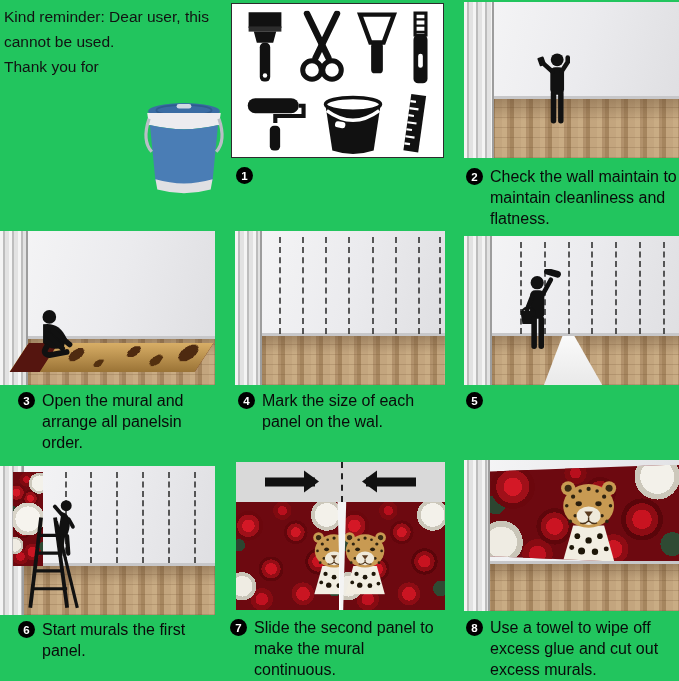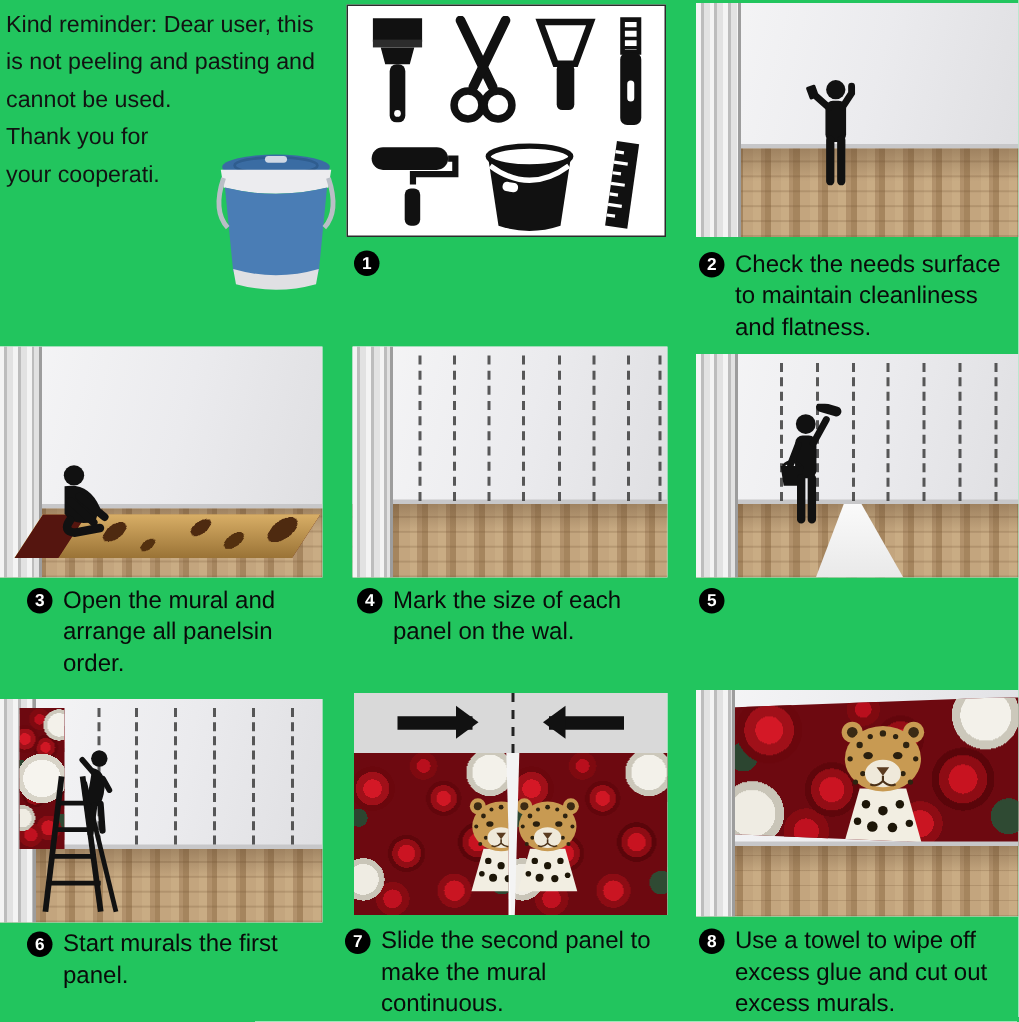--- a/index.html
+++ b/index.html
@@ -212,24 +212,22 @@
     <path d="M54 56 h12 l-6 8 z" fill="#5a3b20"></path>
     <path d="M60 64 v5 M60 69 q-6 6 -12 3 M60 69 q6 6 12 3" stroke="#4a3118" stroke-width="2" fill="none"></path>
   </symbol>
 </defs>
 </svg>
 
 <div class="sheet">
 
   <div class="reminder">
     <div class="rline">Kind reminder: Dear user, this</div>
-    <div class="rline">is not peeling and pasting and</div>
     <div class="rline">cannot be used.</div>
     <div class="rline">Thank you for</div>
-    <div class="rline">your cooperati.</div>
     <svg class="glue-bucket" viewBox="0 0 100 110">
         <use href="#glue-bucket-sym"></use>
       </svg>
   </div>
 
   <div class="tools-box">
     <div class="t-row">
       <svg width="46" height="82" viewBox="0 0 60 110">
           <use href="#i-brush"></use>
         </svg>
@@ -264,21 +262,21 @@
     <svg class="fig-svg" style="left:26%;top:32%;width:34%;height:50%;" viewBox="0 0 110 170">
         <use href="#p-stand"></use>
       </svg>
   </div>
 
   <div class="cap" style="left:236px;top:165px;width:215px;">
     <span class="badge">1</span>
   </div>
   <div class="cap" style="left:466px;top:166px;width:212px;">
     <span class="badge">2</span>
-    <span class="cap-text">Check the needs surface to maintain cleanliness and flatness.</span>
+    <span class="cap-text">Check the wall maintain to maintain cleanliness and flatness.</span>
   </div>
 
   <div class="photo" style="left:0px;top:231px;width:215px;height:154px;">
     <div class="wall" style="bottom:30%;"></div>
     <div class="skirt" style="bottom:30%;"></div>
     <div class="floor" style="height:30%;"></div>
     <div class="blinds" style="width:12%;"></div>
     <div class="rug"></div>
     <svg class="fig-svg" style="left:14%;top:50%;width:36%;height:34%;" viewBox="0 0 140 100">
         <use href="#p-kneel"></use>

